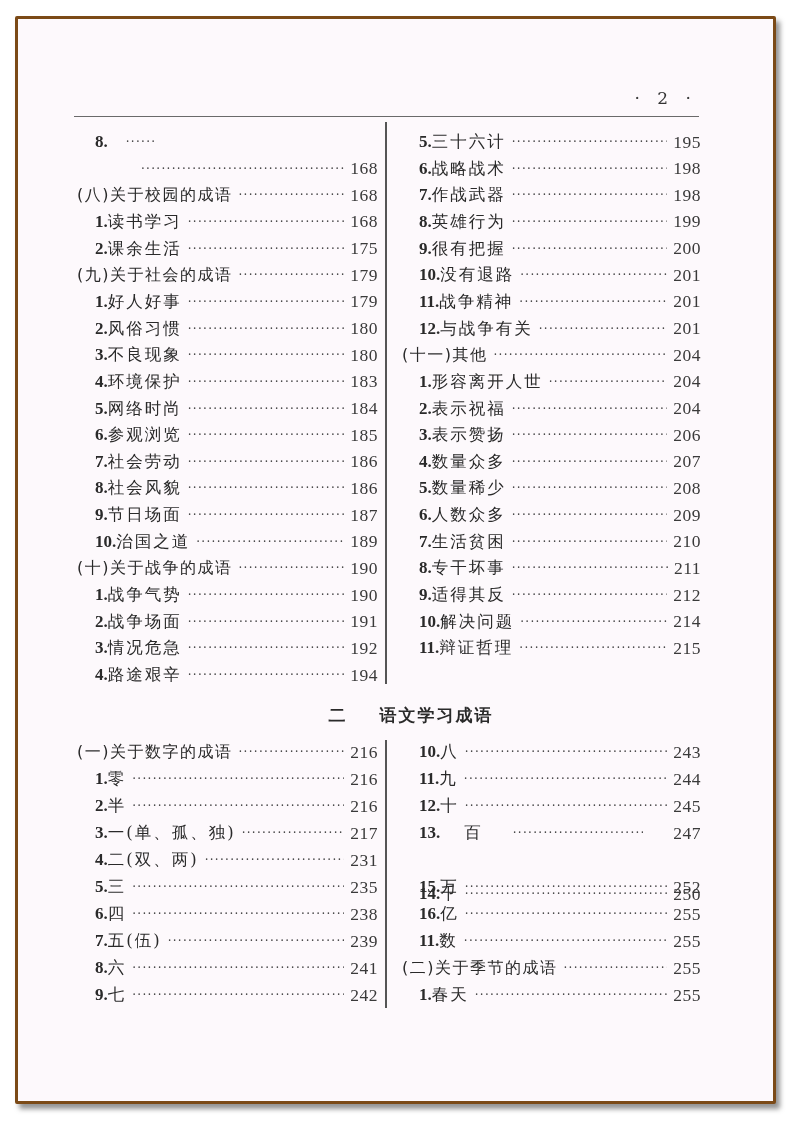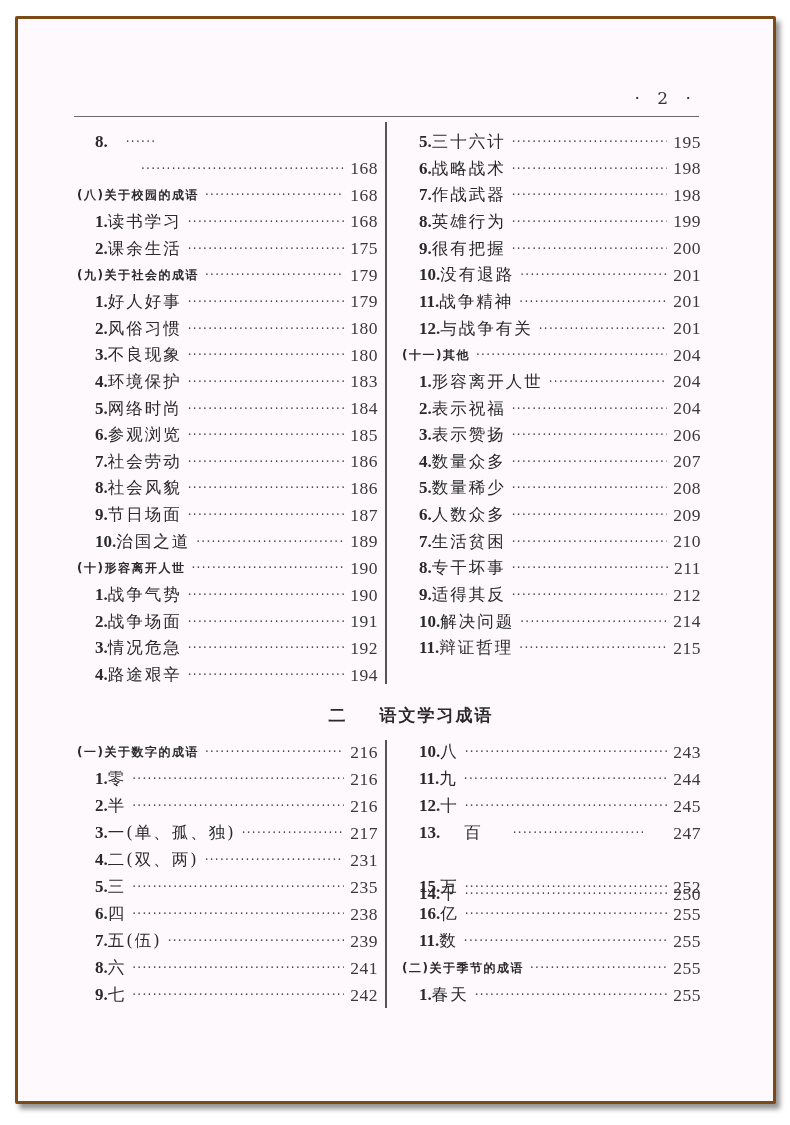--- a/index.html
+++ b/index.html
@@ -21,21 +21,21 @@
     position:absolute; left:0; right:0; top:2px; text-align:center;
     font-family:"DejaVu Sans", sans-serif; font-weight:bold; font-size:19px; letter-spacing:2px; color:#2d2d2d;
   }
   .page-num {
     position:absolute; right:2px; top:4px; font-size:17px; letter-spacing:6px; color:#333;
   }
   .col { position:absolute; }
   .row { position:absolute; height:26px; display:flex; align-items:center; font-size:16.5px; white-space:nowrap; }
   .row .num { font-weight:bold; font-family:"Liberation Serif", serif; font-size:17px; }
   .row .lbl { letter-spacing:2px; }
-  .row.section .lbl { font-family:"DejaVu Sans", sans-serif; font-weight:bold; letter-spacing:1.5px; font-size:12px; }
+  .row.section .lbl { font-family:"DejaVu Sans", sans-serif; font-weight:normal; letter-spacing:1.5px; font-size:16px; }
   .row .dots { flex:1; overflow:hidden; margin:0 6px; color:#444; letter-spacing:1.3px; font-size:12px; }
   .row .pg { font-family:"Liberation Serif", serif; font-size:17.5px; color:#3a3a3a; letter-spacing:0.5px; }
   .divider { position:absolute; width:1.5px; background:#555; }
   .part-title {
     position:absolute; left:16px; width:790px; top:704px; text-align:center;
     font-family:"DejaVu Sans", sans-serif; font-weight:bold; font-size:17px; letter-spacing:2px; color:#2a2a2a;
   }
   .part-title span { margin:0 12px; }
 </style>
 </head>
@@ -132,21 +132,21 @@
       <span class="dots">················································································</span>
       <span class="pg">187</span>
     </div>
     <div class="row" style="left: 95px; width: 283px; top: 528.75px;">
       <span class="num">10.</span>
       <span class="lbl">治国之道</span>
       <span class="dots">················································································</span>
       <span class="pg">189</span>
     </div>
     <div class="row section" style="left: 77px; width: 301px; top: 555.4px;">
-      <span class="lbl">(十)形容离开人世</span>
+      <span class="lbl">(十)关于战争的成语</span>
       <span class="dots">················································································</span>
       <span class="pg">190</span>
     </div>
     <div class="row" style="left: 95px; width: 283px; top: 582.05px;">
       <span class="num">1.</span>
       <span class="lbl">战争气势</span>
       <span class="dots">················································································</span>
       <span class="pg">190</span>
     </div>
     <div class="row" style="left: 95px; width: 283px; top: 608.7px;">

